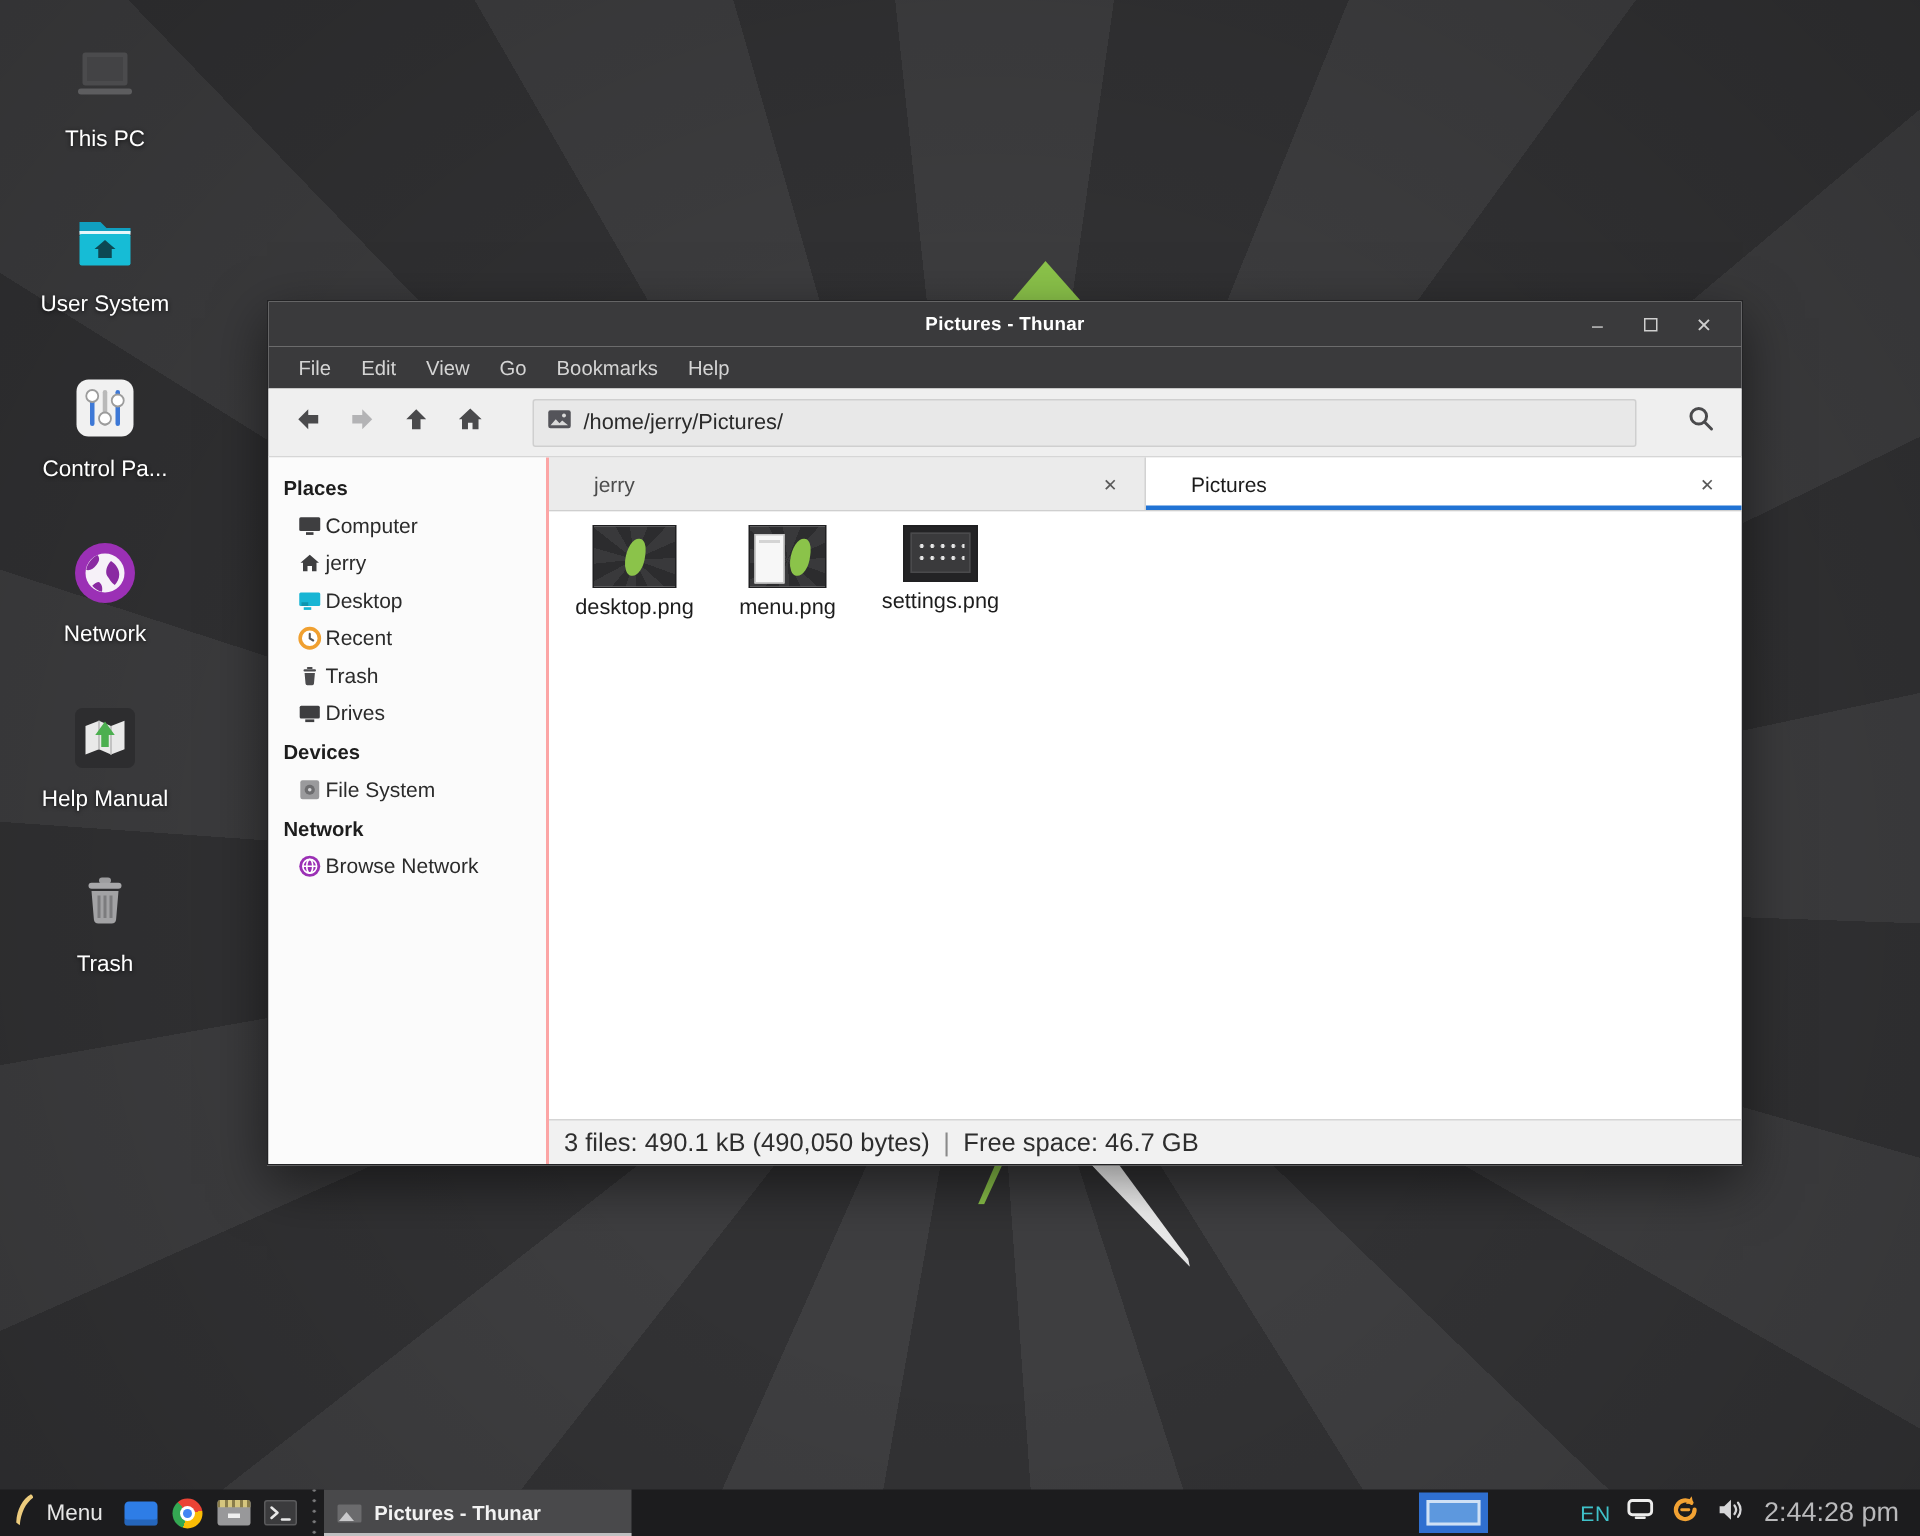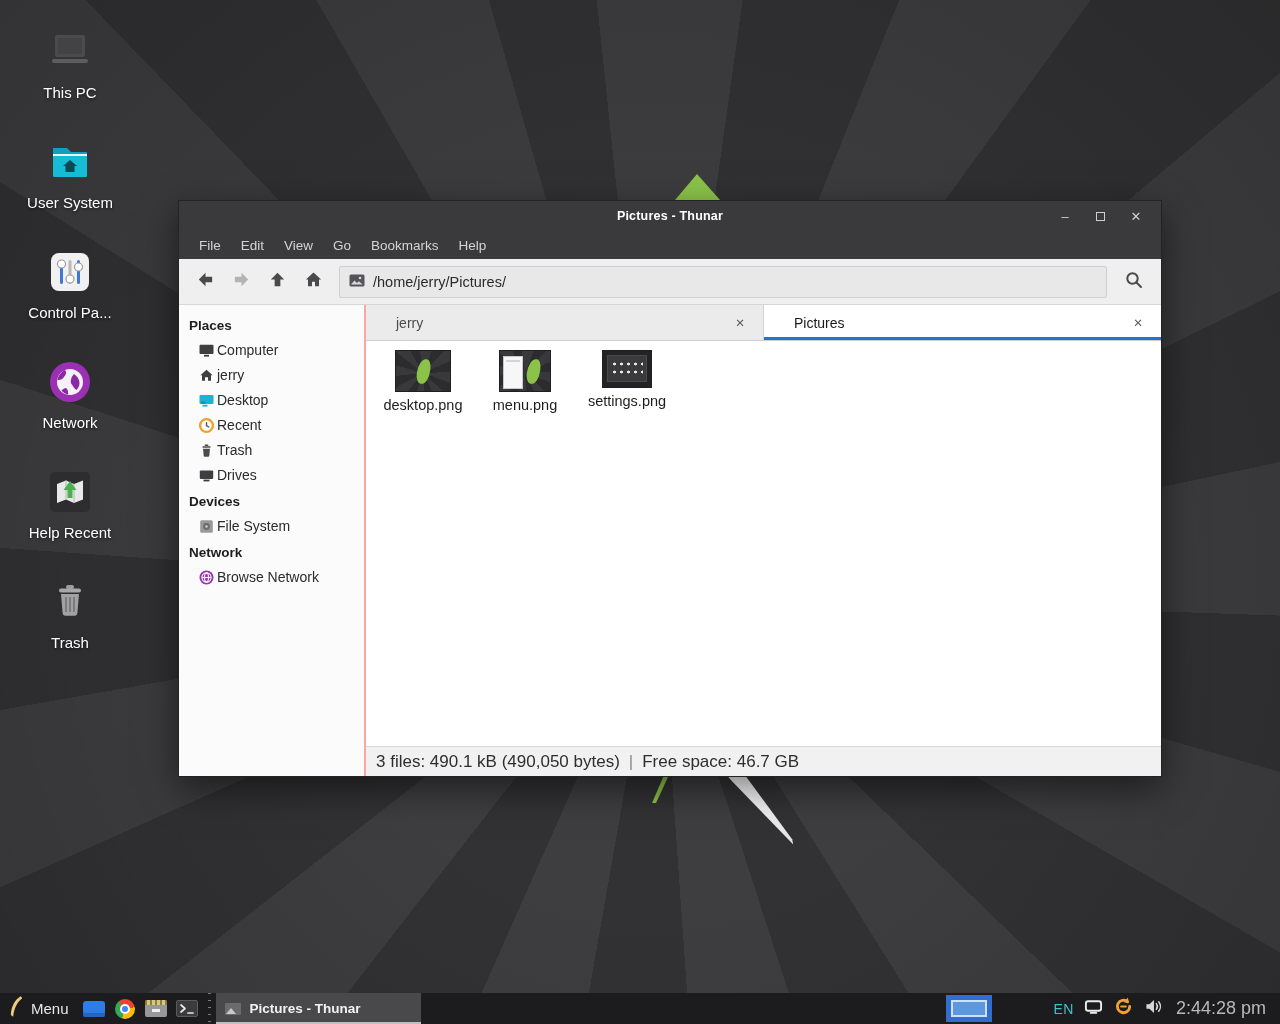--- a/index.html
+++ b/index.html
@@ -35,21 +35,21 @@
   .win-controls { margin-left:auto; display:flex; align-items:center; gap:24px; padding-right:18px; z-index:2; }
   .win-btn { color:#cfcfcf; font-size:13px; line-height:1; width:14px; text-align:center; cursor:pointer; }
   .win-btn.max { width:9px; height:9px; border:1.5px solid #cfcfcf; }
 
   .menubar { height:28px; background:#3a3a3c; display:flex; align-items:center; padding-left:10px; flex:0 0 auto; }
   .menu-item { color:#d4d4d4; font-size:13.5px; padding:0 10px; cursor:pointer; }
 
   .toolbar { height:46px; background:#efefef; border-bottom:1px solid #d6d6d6;
     display:flex; align-items:center; padding:0 8px; flex:0 0 auto; }
   .tool-btn { width:36px; height:34px; display:flex; align-items:center; justify-content:center; cursor:pointer; }
-  .pathbar { flex:1; height:32px; margin:0 8px; background:#e8e8e8; border:1px solid #cfcfcf;
+  .pathbar { flex:1; height:32px; margin:0 24px; background:#e8e8e8; border:1px solid #cfcfcf;
     border-radius:2px; display:flex; align-items:center; gap:8px; padding:0 9px;
     font-size:14.5px; color:#2b2b2b; cursor:text; }
   .search-btn { width:38px; height:36px; display:flex; align-items:center; justify-content:center; cursor:pointer; }
 
   .win-body { flex:1; display:flex; min-height:0; }
   .sidebar { width:187px; background:#fbfbfb; border-right:2px solid #fca5a5; padding-top:7px;
     font-size:14px; color:#2b2b2b; overflow:hidden; flex:0 0 auto; }
   .side-header { font-weight:bold; color:#1d1d1d; font-size:13.5px; padding:6px 10px 5px 10px; }
   .side-item { display:flex; align-items:flex-start; gap:2px; padding:4px 8px 4px 19px; cursor:pointer; }
   .side-item .si { width:17px; height:17px; display:flex; align-items:center; justify-content:center; }
@@ -181,21 +181,21 @@
 </div>
 <div class="desk-icon" style="top:466px">
   <div class="ic">
     <svg width="44" height="44" viewBox="0 0 44 44">
         <rect x="2" y="2" width="40" height="40" rx="5" fill="#2d2d2f"></rect>
         <path d="M9 14l9-3.5 8 3.5 9-3.5v19l-9 3.5-8-3.5-9 3.5z" fill="#e9e9e9"></path>
         <path d="M18 10.5v19 M26 14v19" stroke="#c2c2c2" stroke-width="1.3" fill="none"></path>
         <path d="M22 11l6.5 9h-4v8h-5v-8h-4z" fill="#4caf50"></path>
       </svg>
   </div>
-  <div>Help Recent</div>
+  <div>Help Manual</div>
 </div>
 <div class="desk-icon" style="top:576px">
   <div class="ic">
     <svg width="44" height="44" viewBox="0 0 44 44">
         <rect x="18" y="5" width="8" height="4" rx="2" fill="#9d9d9f"></rect>
         <rect x="11" y="8.5" width="22" height="4" rx="2" fill="#a7a7a9"></rect>
         <path d="M13 14h18l-1.6 19a3 3 0 0 1-3 2.7h-8.8a3 3 0 0 1-3-2.7z" fill="#a2a2a4"></path>
         <path d="M18 17v15 M22 17v15 M26 17v15" stroke="#7c7c7e" stroke-width="2" fill="none"></path>
       </svg>
   </div>

